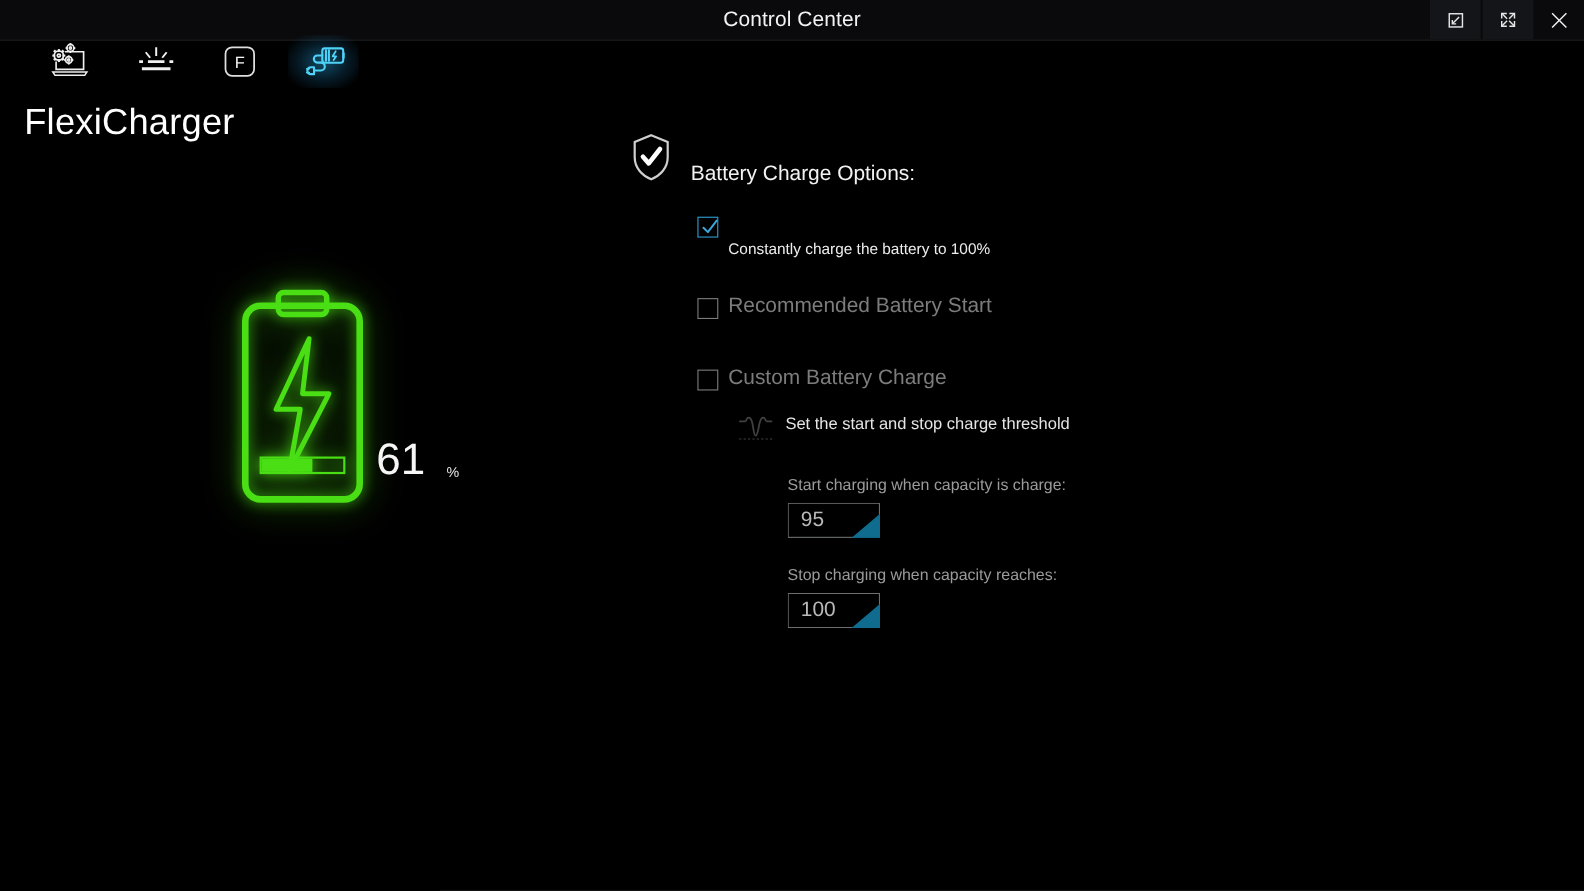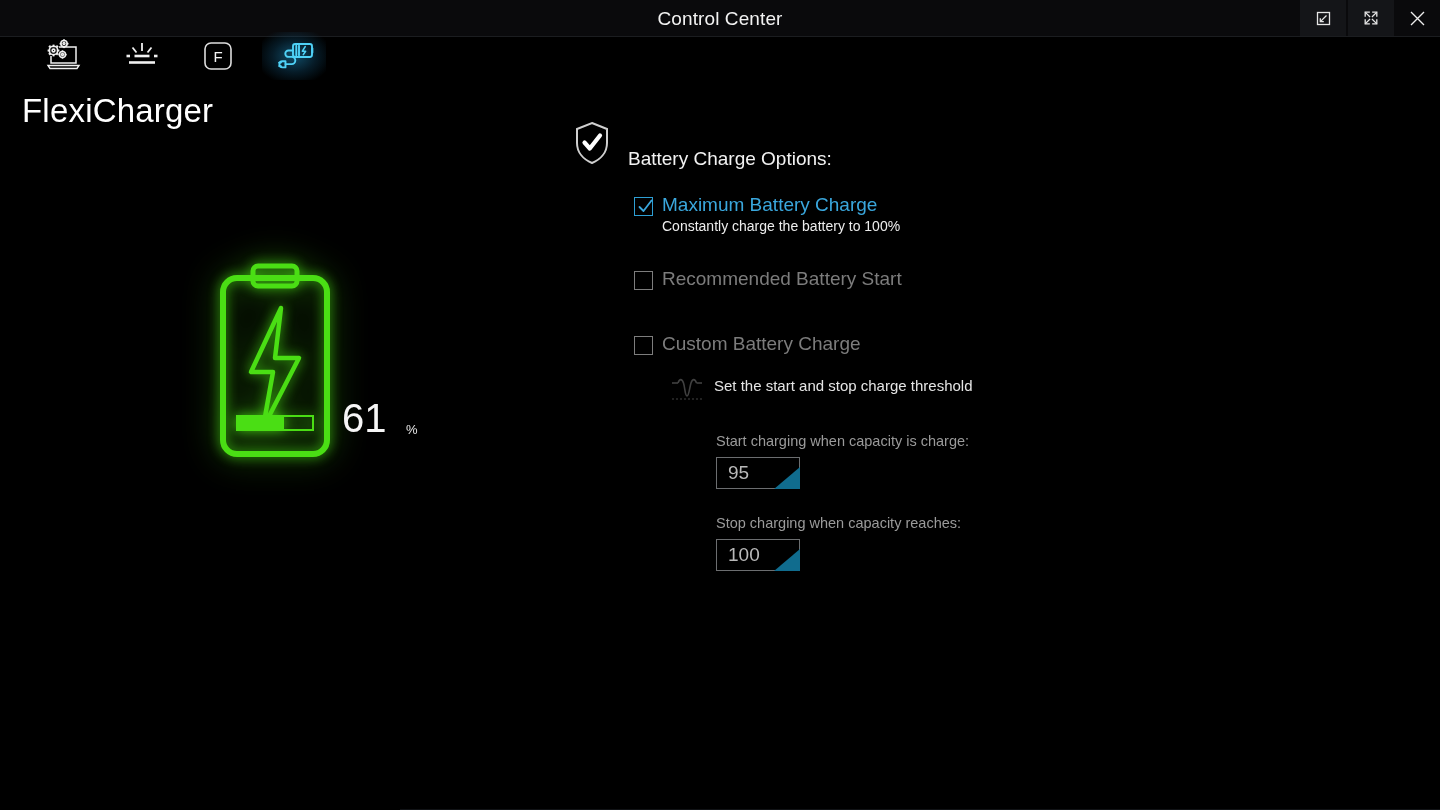--- a/index.html
+++ b/index.html
@@ -326,21 +326,20 @@
     <span id="options-header-label">Battery Charge Options:</span>
   </div>
 
   <div class="opt-block" id="opt-max">
     <div class="opt-row">
       <span class="checkbox checked">
         <svg width="22" height="22" viewBox="0 0 22 22">
           <path d="M5.5 12 L9.5 16 L17.5 5.5" fill="none" stroke="#3aa7dd" stroke-width="1.8" stroke-linecap="round" stroke-linejoin="round"></path>
         </svg>
       </span>
-      <span class="opt-label enabled">Maximum Battery Charge</span>
     </div>
     <div class="opt-desc">Constantly charge the battery to 100%</div>
   </div>
 
   <div class="opt-block" id="opt-recommended">
     <div class="opt-row">
       <span class="checkbox"></span>
       <span class="opt-label disabled">Recommended Battery Start</span>
     </div>
   </div>

